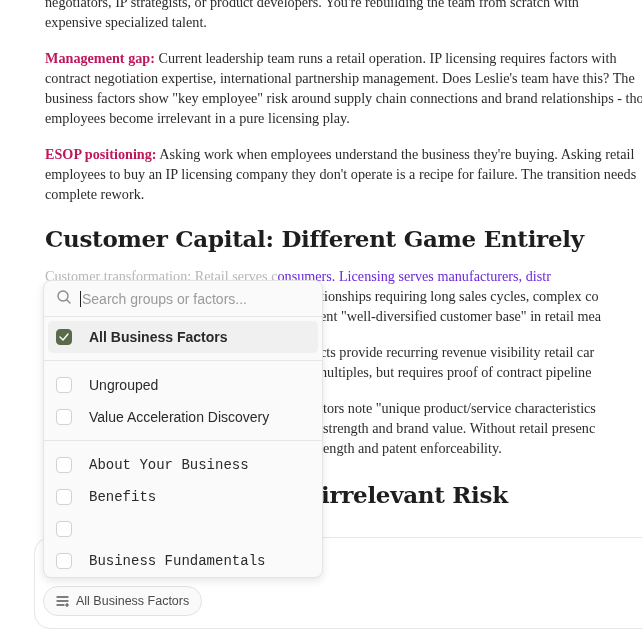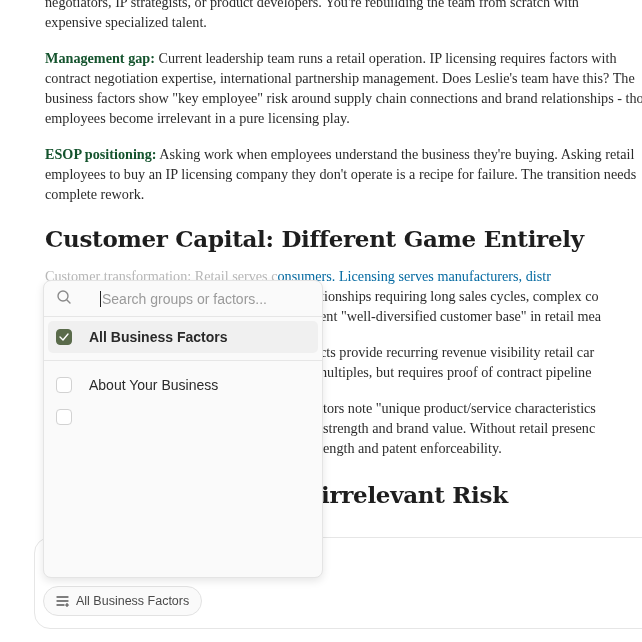--- a/index.html
+++ b/index.html
@@ -8,21 +8,21 @@
     background: #ffffff; color: #262626;
     font-family: "DejaVu Serif", "Liberation Serif", serif;
   }
   .doc {
     position: absolute; left: 45px; top: -8px; width: 700px;
     font-size: 14.2px; line-height: 20px; color: #2b2b2b;
     font-family: "Liberation Serif", "DejaVu Serif", serif;
   }
   .doc p { margin: 0 0 16px 0; white-space: nowrap; }
   .doc p .line { display: block; }
-  .doc strong { font-weight: bold; color: #14532d; }
+  .doc strong { font-weight: bold; color: #be185d; }
   .doc h2 {
     font-family: "DejaVu Serif", serif; font-weight: 600;
     font-size: 23px; line-height: 30px; color: #1e1e1e;
     margin: 20px 0 12px 0; white-space: nowrap; letter-spacing: -0.3px;
   }
 
   
   .input-card {
     position: absolute; left: 34px; top: 537px; width: 640px; height: 90px;
     border: 1px solid #e6e6e6; border-radius: 16px; background: #fff;
@@ -38,21 +38,20 @@
   
   .dropdown {
     position: absolute; left: 43px; top: 280px; width: 278px; height: 296px;
     background: #fafafa; border: 1px solid #e4e4e4; border-radius: 8px;
     box-shadow: 0 3px 8px rgba(0,0,0,0.10);
     font-family: "Liberation Sans", "DejaVu Sans", sans-serif; overflow: hidden;
   }
   .search-row {
     height: 35px; display: flex; align-items: center; padding-left: 12px; gap: 8px;
     border-bottom: 1px solid #e6e6e6;
-    justify-content: space-between;
   }
   .search-input {
     border: none; background: transparent; outline: none; font-size: 14px; color: #333;
     font-family: "Liberation Sans", "DejaVu Sans", sans-serif; width: 220px; padding: 0;
     border-left: 1.5px solid #222; padding-left: 1px;
   }
   .search-input::placeholder { color: #9a9a9a; }
   .section { padding: 4px 4px; border-bottom: 1px solid #e6e6e6; }
   .section:last-child { border-bottom: none; }
   .item {
@@ -60,21 +59,21 @@
     border-radius: 5px; font-size: 14px; color: #2a2a2a; cursor: pointer;
   }
   .item.selected { background: #f0f0f0; height: 32px; font-weight: 600; }
   .cb {
     width: 14px; height: 14px; border: 1px solid #d2d2d2; border-radius: 4px;
     background: #fff; flex: none; display: flex; align-items: center; justify-content: center;
   }
   .cb.checked { background: #5a6b4b; border-color: #5a6b4b; }
   .sec1 { padding-top: 4px; padding-bottom: 7px; }
   .sec2 { padding-top: 8px; padding-bottom: 7px; }
-  .sec3 { padding-top: 8px; }
+  .sec3 { padding-top: 8px; font-family: Liberation Mono, monospace; }
 </style>
 </head>
 <body>
 
 <div class="doc">
   <p>
     <span class="line">negotiators, IP strategists, or product developers. You're rebuilding the team from scratch with</span>
     <span class="line">expensive specialized talent.</span>
   </p>
   <p>
@@ -83,21 +82,21 @@
     <span class="line">business factors show "key employee" risk around supply chain connections and brand relationships - those</span>
     <span class="line">employees become irrelevant in a pure licensing play.</span>
   </p>
   <p>
     <span class="line"><strong>ESOP positioning:</strong><span> Asking work when employees understand the business they're buying. Asking retail</span></span>
     <span class="line">employees to buy an IP licensing company they don't operate is a recipe for failure. The transition needs</span>
     <span class="line">complete rework.</span>
   </p>
   <h2>Customer Capital: Different Game Entirely</h2>
   <p style="position:relative;">
-    <span class="line" style="color:#b8b8b8;">Customer transformation: Retail serves c<span style="color:#0369a1;">onsumers. Licensing serves manufacturers, distr</span></span>
+    <span class="line" style="color:#b8b8b8;">Customer transformation: Retail serves c<span style="color:#6d28d9;">onsumers. Licensing serves manufacturers, distr</span></span>
     <span class="line" style="padding-left:275px;">tionships requiring long sales cycles, complex co</span>
     <span class="line" style="padding-left:275px;">ent "well-diversified customer base" in retail mea</span>
   </p>
   <p>
     <span class="line" style="padding-left:275px;">cts provide recurring revenue visibility retail car</span>
     <span class="line" style="padding-left:275px;">nultiples, but requires proof of contract pipeline</span>
   </p>
   <p>
     <span class="line" style="padding-left:278px;">tors note "unique product/service characteristics</span>
     <span class="line" style="padding-left:278px;">strength and brand value. Without retail presenc</span>
@@ -137,23 +136,41 @@
     <div class="item selected">
       <span class="cb checked">
         <svg width="10" height="8" viewBox="0 0 10 8">
             <polyline points="1,4 4,7 9,1" fill="none" stroke="#fff" stroke-width="1.4" stroke-linecap="round" stroke-linejoin="round"></polyline>
           </svg>
       </span>
       <span>All Business Factors</span>
     </div>
   </div>
 
+  <div class="section sec2">
+    <div class="item">
+      <span class="cb"></span>
+      <span>Ungrouped</span>
+    </div>
+    <div class="item">
+      <span class="cb"></span>
+      <span>Value Acceleration Discovery</span>
+    </div>
+  </div>
 
   <div class="section sec3">
     <div class="item">
       <span class="cb"></span>
       <span>About Your Business</span>
     </div>
     <div class="item">
       <span class="cb"></span>
+      <span>Benefits</span>
+    </div>
+    <div class="item">
+      <span class="cb"></span>
+    </div>
+    <div class="item">
+      <span class="cb"></span>
+      <span>Business Fundamentals</span>
     </div>
   </div>
 </div>
 
 </body></html>

